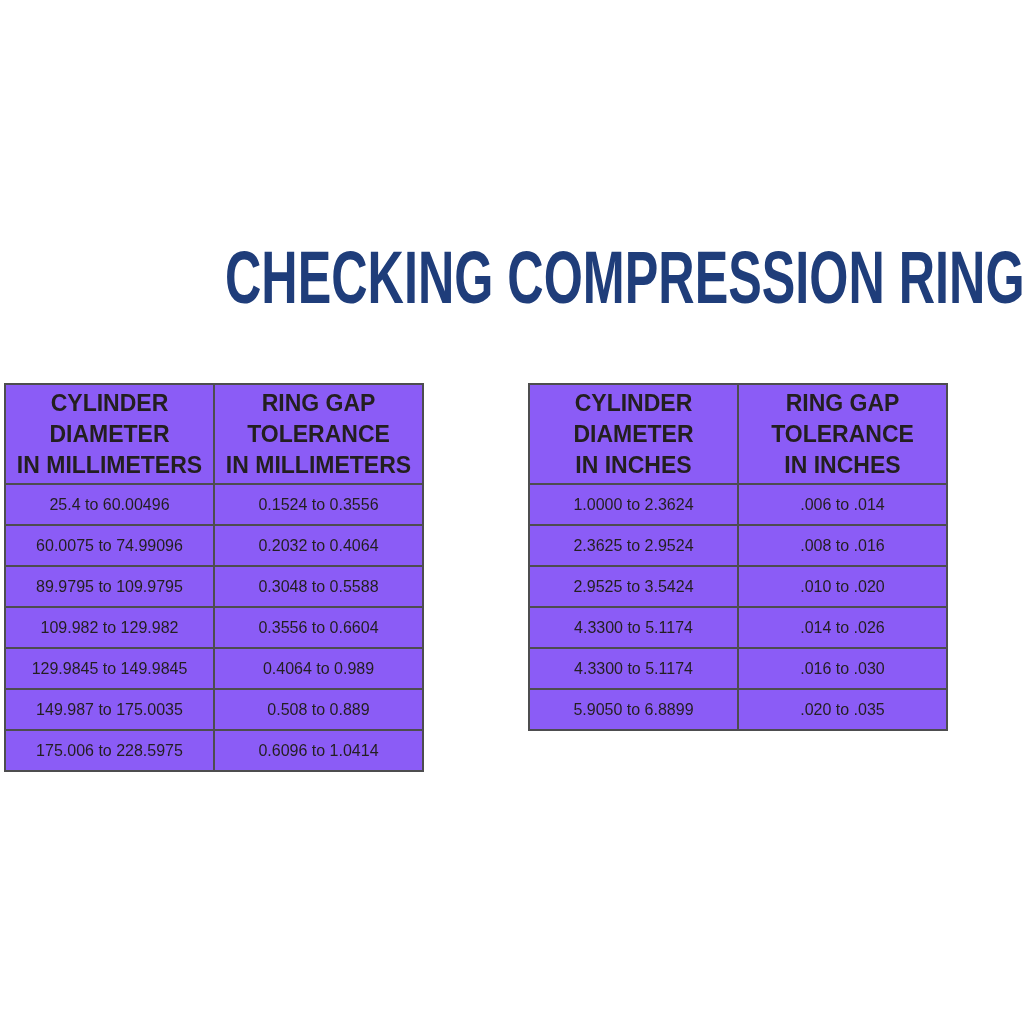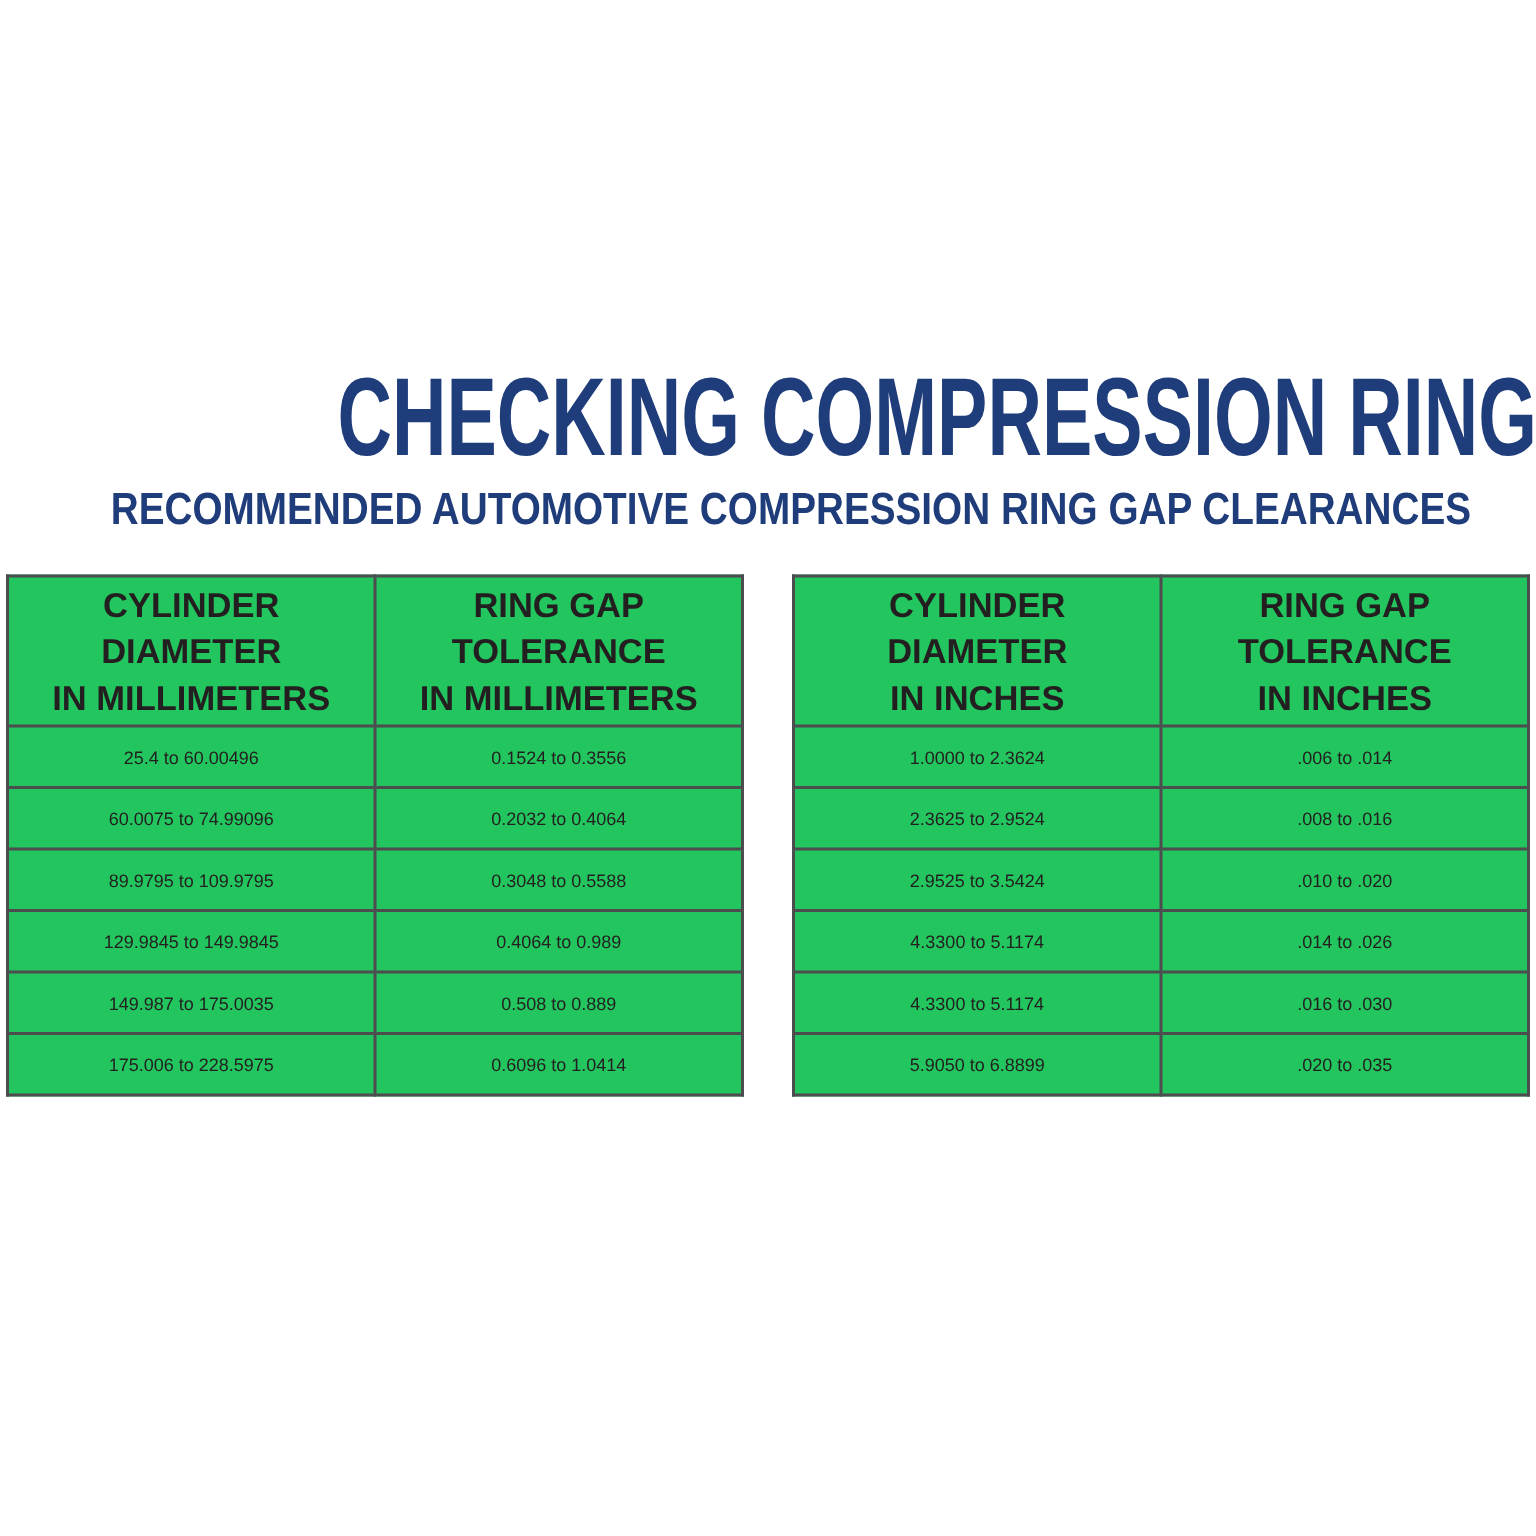--- a/index.html
+++ b/index.html
@@ -49,22 +49,22 @@
     display: inline-block;
     transform: scaleX(0.86);
     transform-origin: center;
   }
   
   table.gap-table {
     position: absolute;
     top: 383px;
     border-collapse: collapse;
     table-layout: fixed;
-    width: 492px;
-    background: #22c55e;
+    width: 420px;
+    background: #8b5cf6;
   }
   table.gap-table.mm { left: 4px; }
   table.gap-table.in { left: 528px; }
   table.gap-table th,
   table.gap-table td {
     border: 2px solid var(--border-color, #4d4d4f);
     text-align: center;
     vertical-align: middle;
     color: var(--table-text-color, #231f20);
     width: 50%;
@@ -72,33 +72,32 @@
   }
   table.gap-table th {
     height: 98px;
     font-size: 23px;
     font-weight: bold;
     line-height: 31px;
     white-space: pre-line;
   }
   table.gap-table td {
     height: 39px;
-    font-size: 12px;
+    font-size: 16px;
     font-weight: normal;
     line-height: 1;
   }
 </style>
 </head>
 <body>
 
 <div class="page">
 
   <h1 class="title"><span class="condense">CHECKING COMPRESSION RING GAPS</span></h1>
 
-  <h2 class="subtitle"><span class="condense">RECOMMENDED AUTOMOTIVE COMPRESSION RING GAP CLEARANCES</span></h2>
 
   <table class="gap-table mm">
     <thead>
       <tr>
         <th>CYLINDER
 DIAMETER
 IN MILLIMETERS</th>
         <th>RING GAP
 TOLERANCE
 IN MILLIMETERS</th>
@@ -109,20 +108,24 @@
           <td>25.4 to 60.00496</td>
           <td>0.1524 to 0.3556</td>
         </tr>
         <tr>
           <td>60.0075 to 74.99096</td>
           <td>0.2032 to 0.4064</td>
         </tr>
         <tr>
           <td>89.9795 to 109.9795</td>
           <td>0.3048 to 0.5588</td>
+        </tr>
+        <tr>
+          <td>109.982 to 129.982</td>
+          <td>0.3556 to 0.6604</td>
         </tr>
         <tr>
           <td>129.9845 to 149.9845</td>
           <td>0.4064 to 0.989</td>
         </tr>
         <tr>
           <td>149.987 to 175.0035</td>
           <td>0.508 to 0.889</td>
         </tr>
         <tr>

